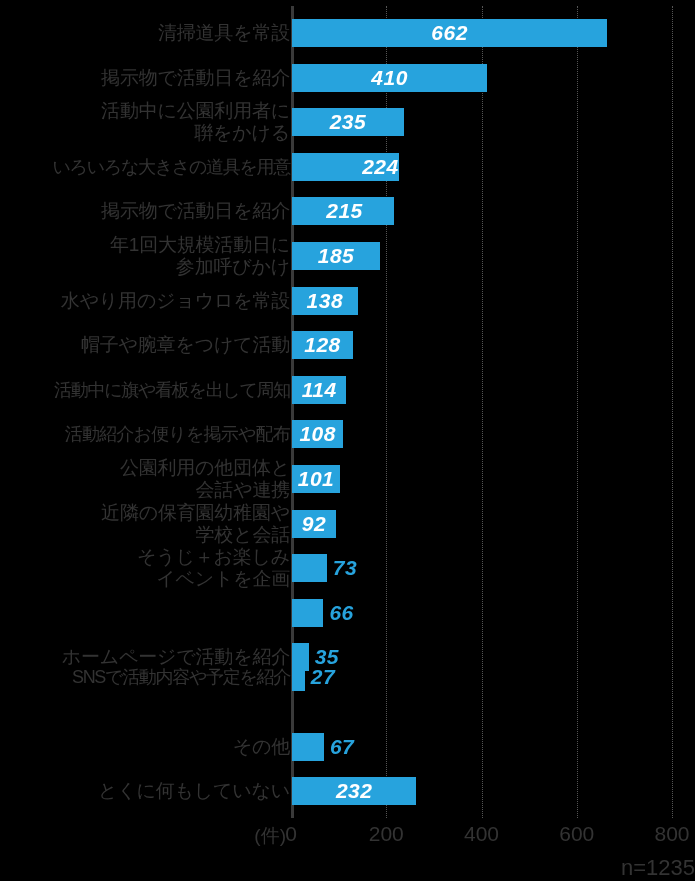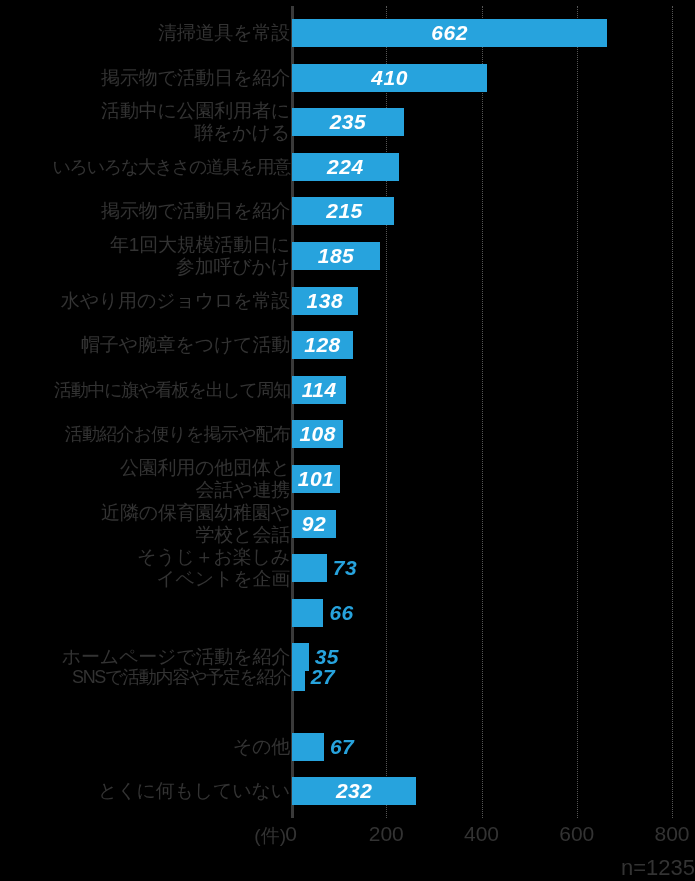--- a/index.html
+++ b/index.html
@@ -175,21 +175,21 @@
 聨をかける</div>
         <div class="bar-wrap">
           <div class="bar" style="width: 111.919px; background: rgb(39, 163, 221);"></div>
           <span class="bar-value inside" style="left: 0px; width: 111.919px;">235</span>
         </div>
       </div>
       <div class="row" style="top: 144.5px;">
         <div class="row-label tighter">いろいろな大きさの道具を用意</div>
         <div class="bar-wrap">
           <div class="bar" style="width: 106.68px; background: rgb(39, 163, 221);"></div>
-          <span class="bar-value inside" style="left: 0px; width: 106.68px;">224</span>
+          <span class="bar-value inside" style="left: 0px; width: 106.68px; text-align: right;">224</span>
         </div>
       </div>
       <div class="row" style="top: 189.1px;">
         <div class="row-label">掲示物で活動日を紹介</div>
         <div class="bar-wrap">
           <div class="bar" style="width: 102.394px; background: rgb(39, 163, 221);"></div>
           <span class="bar-value inside" style="left: 0px; width: 105px;">215</span>
         </div>
       </div>
       <div class="row" style="top: 233.7px;">

